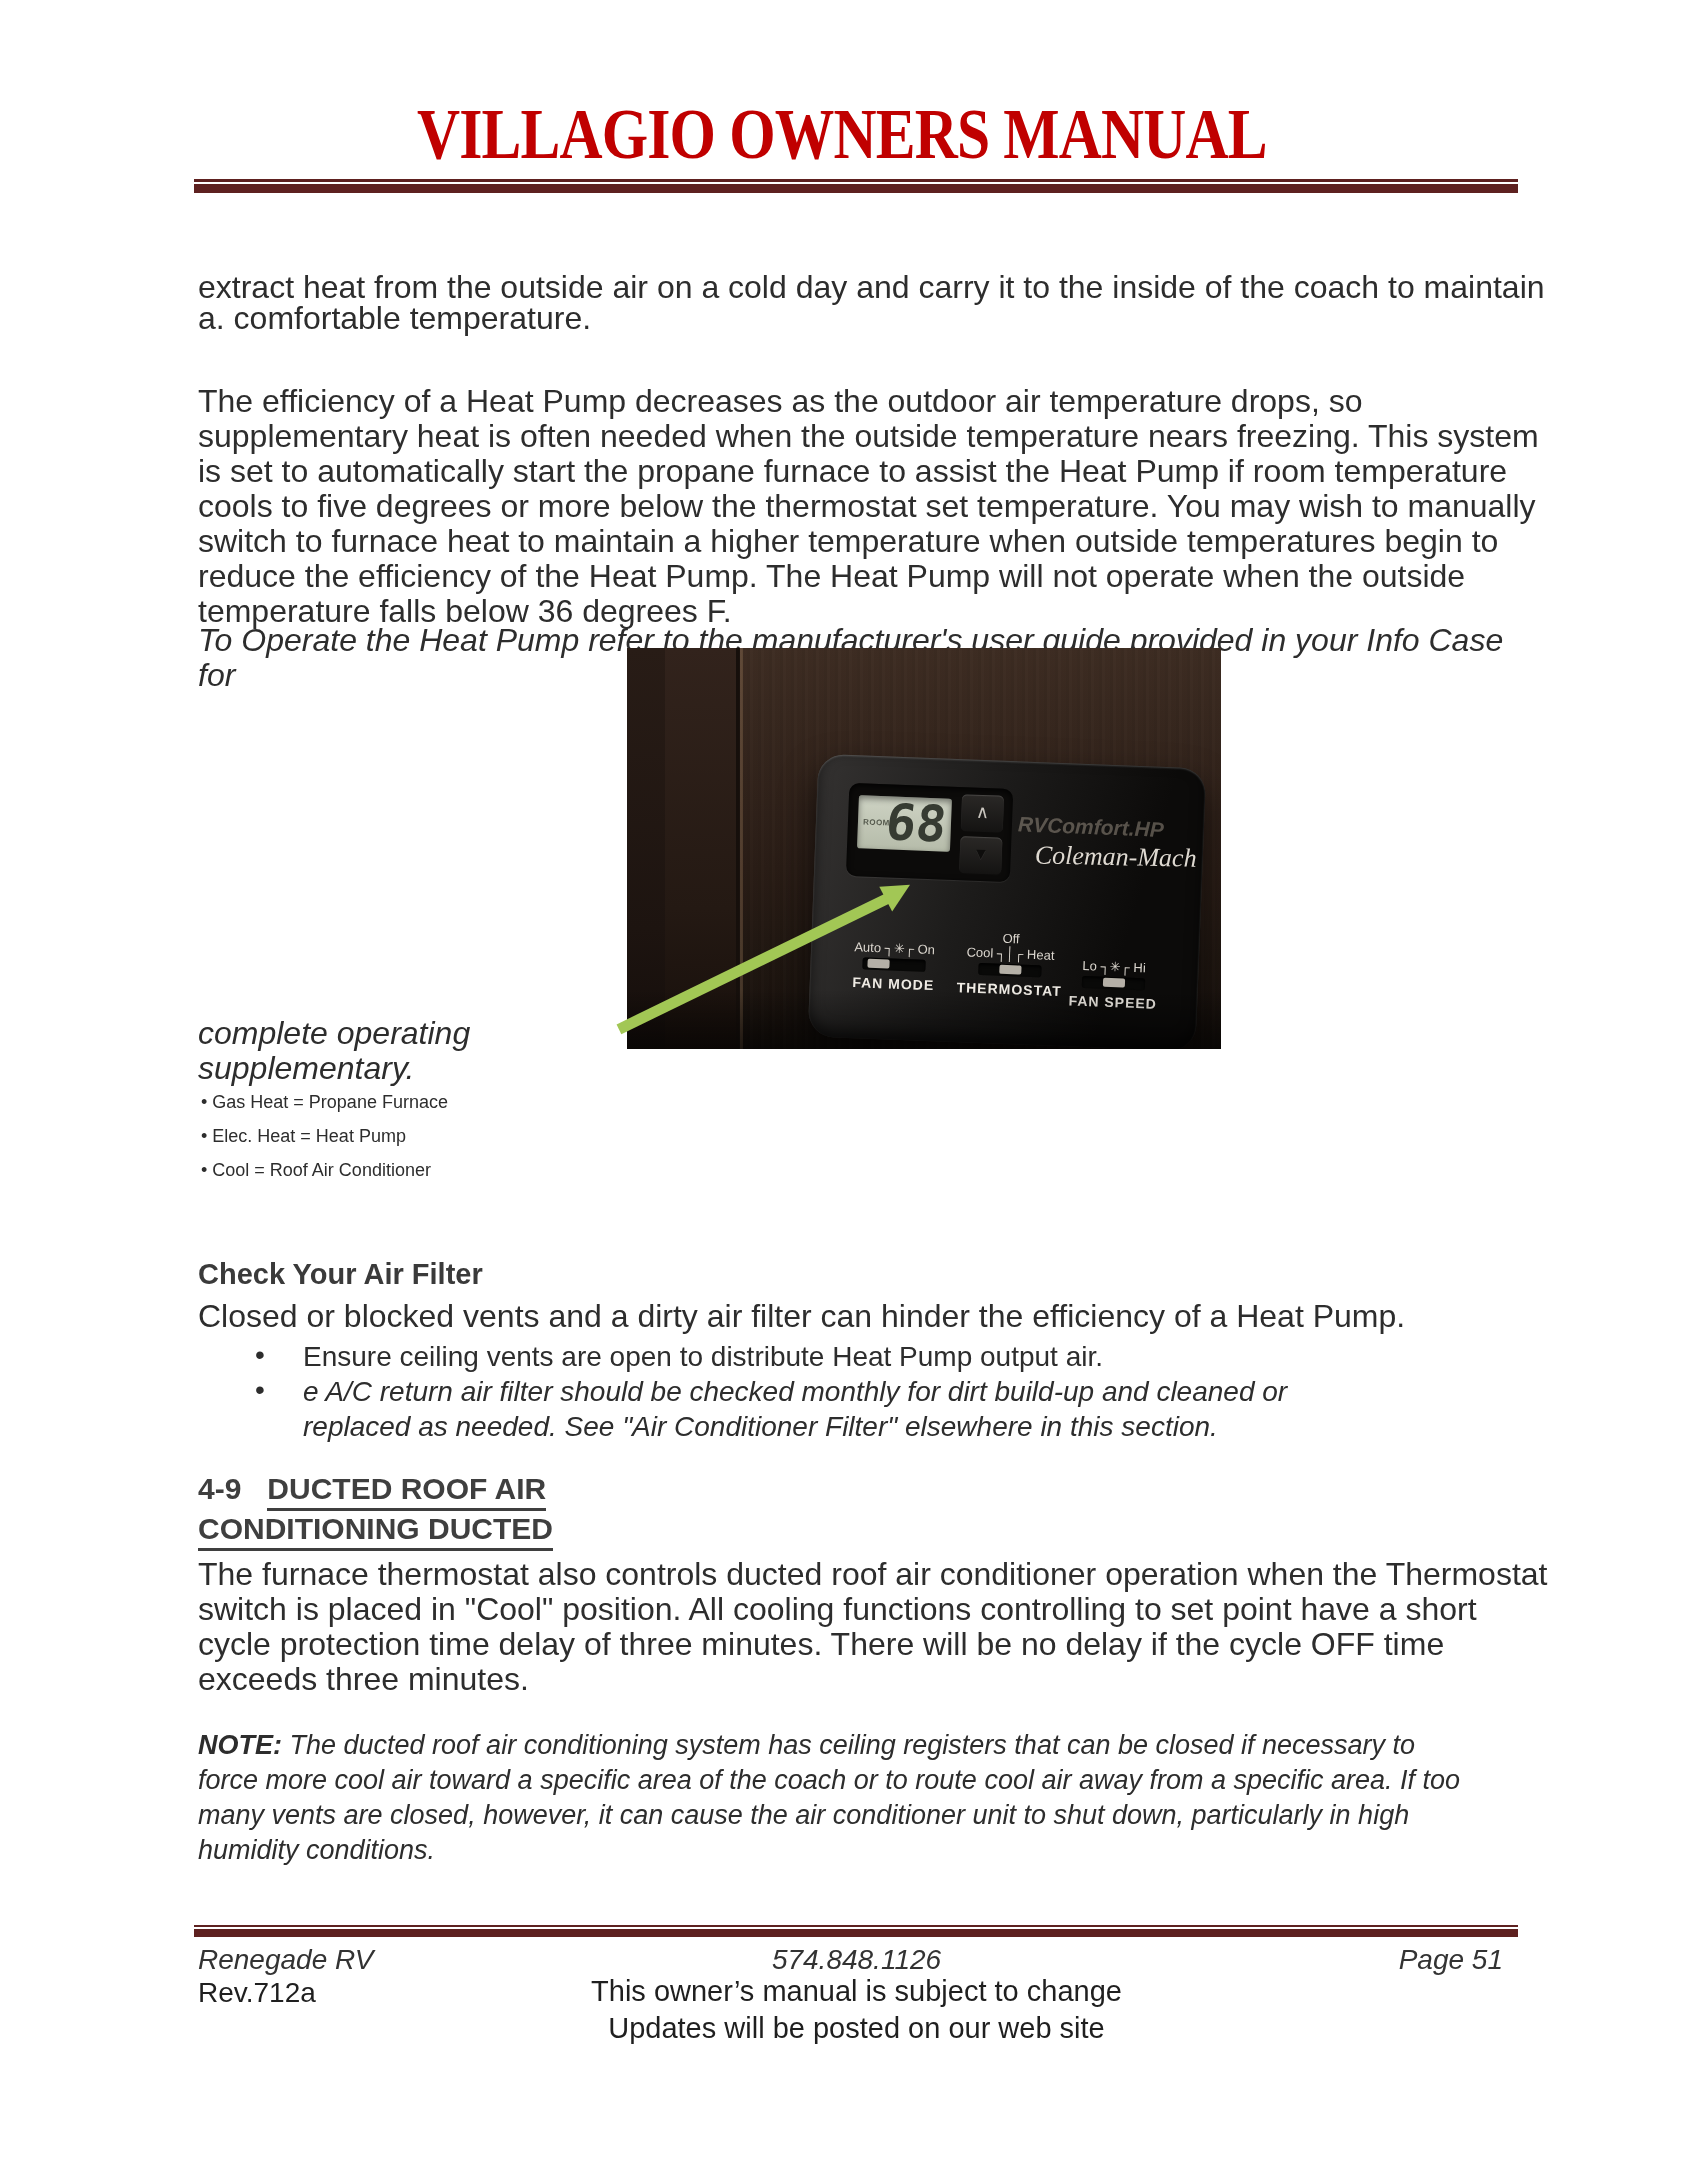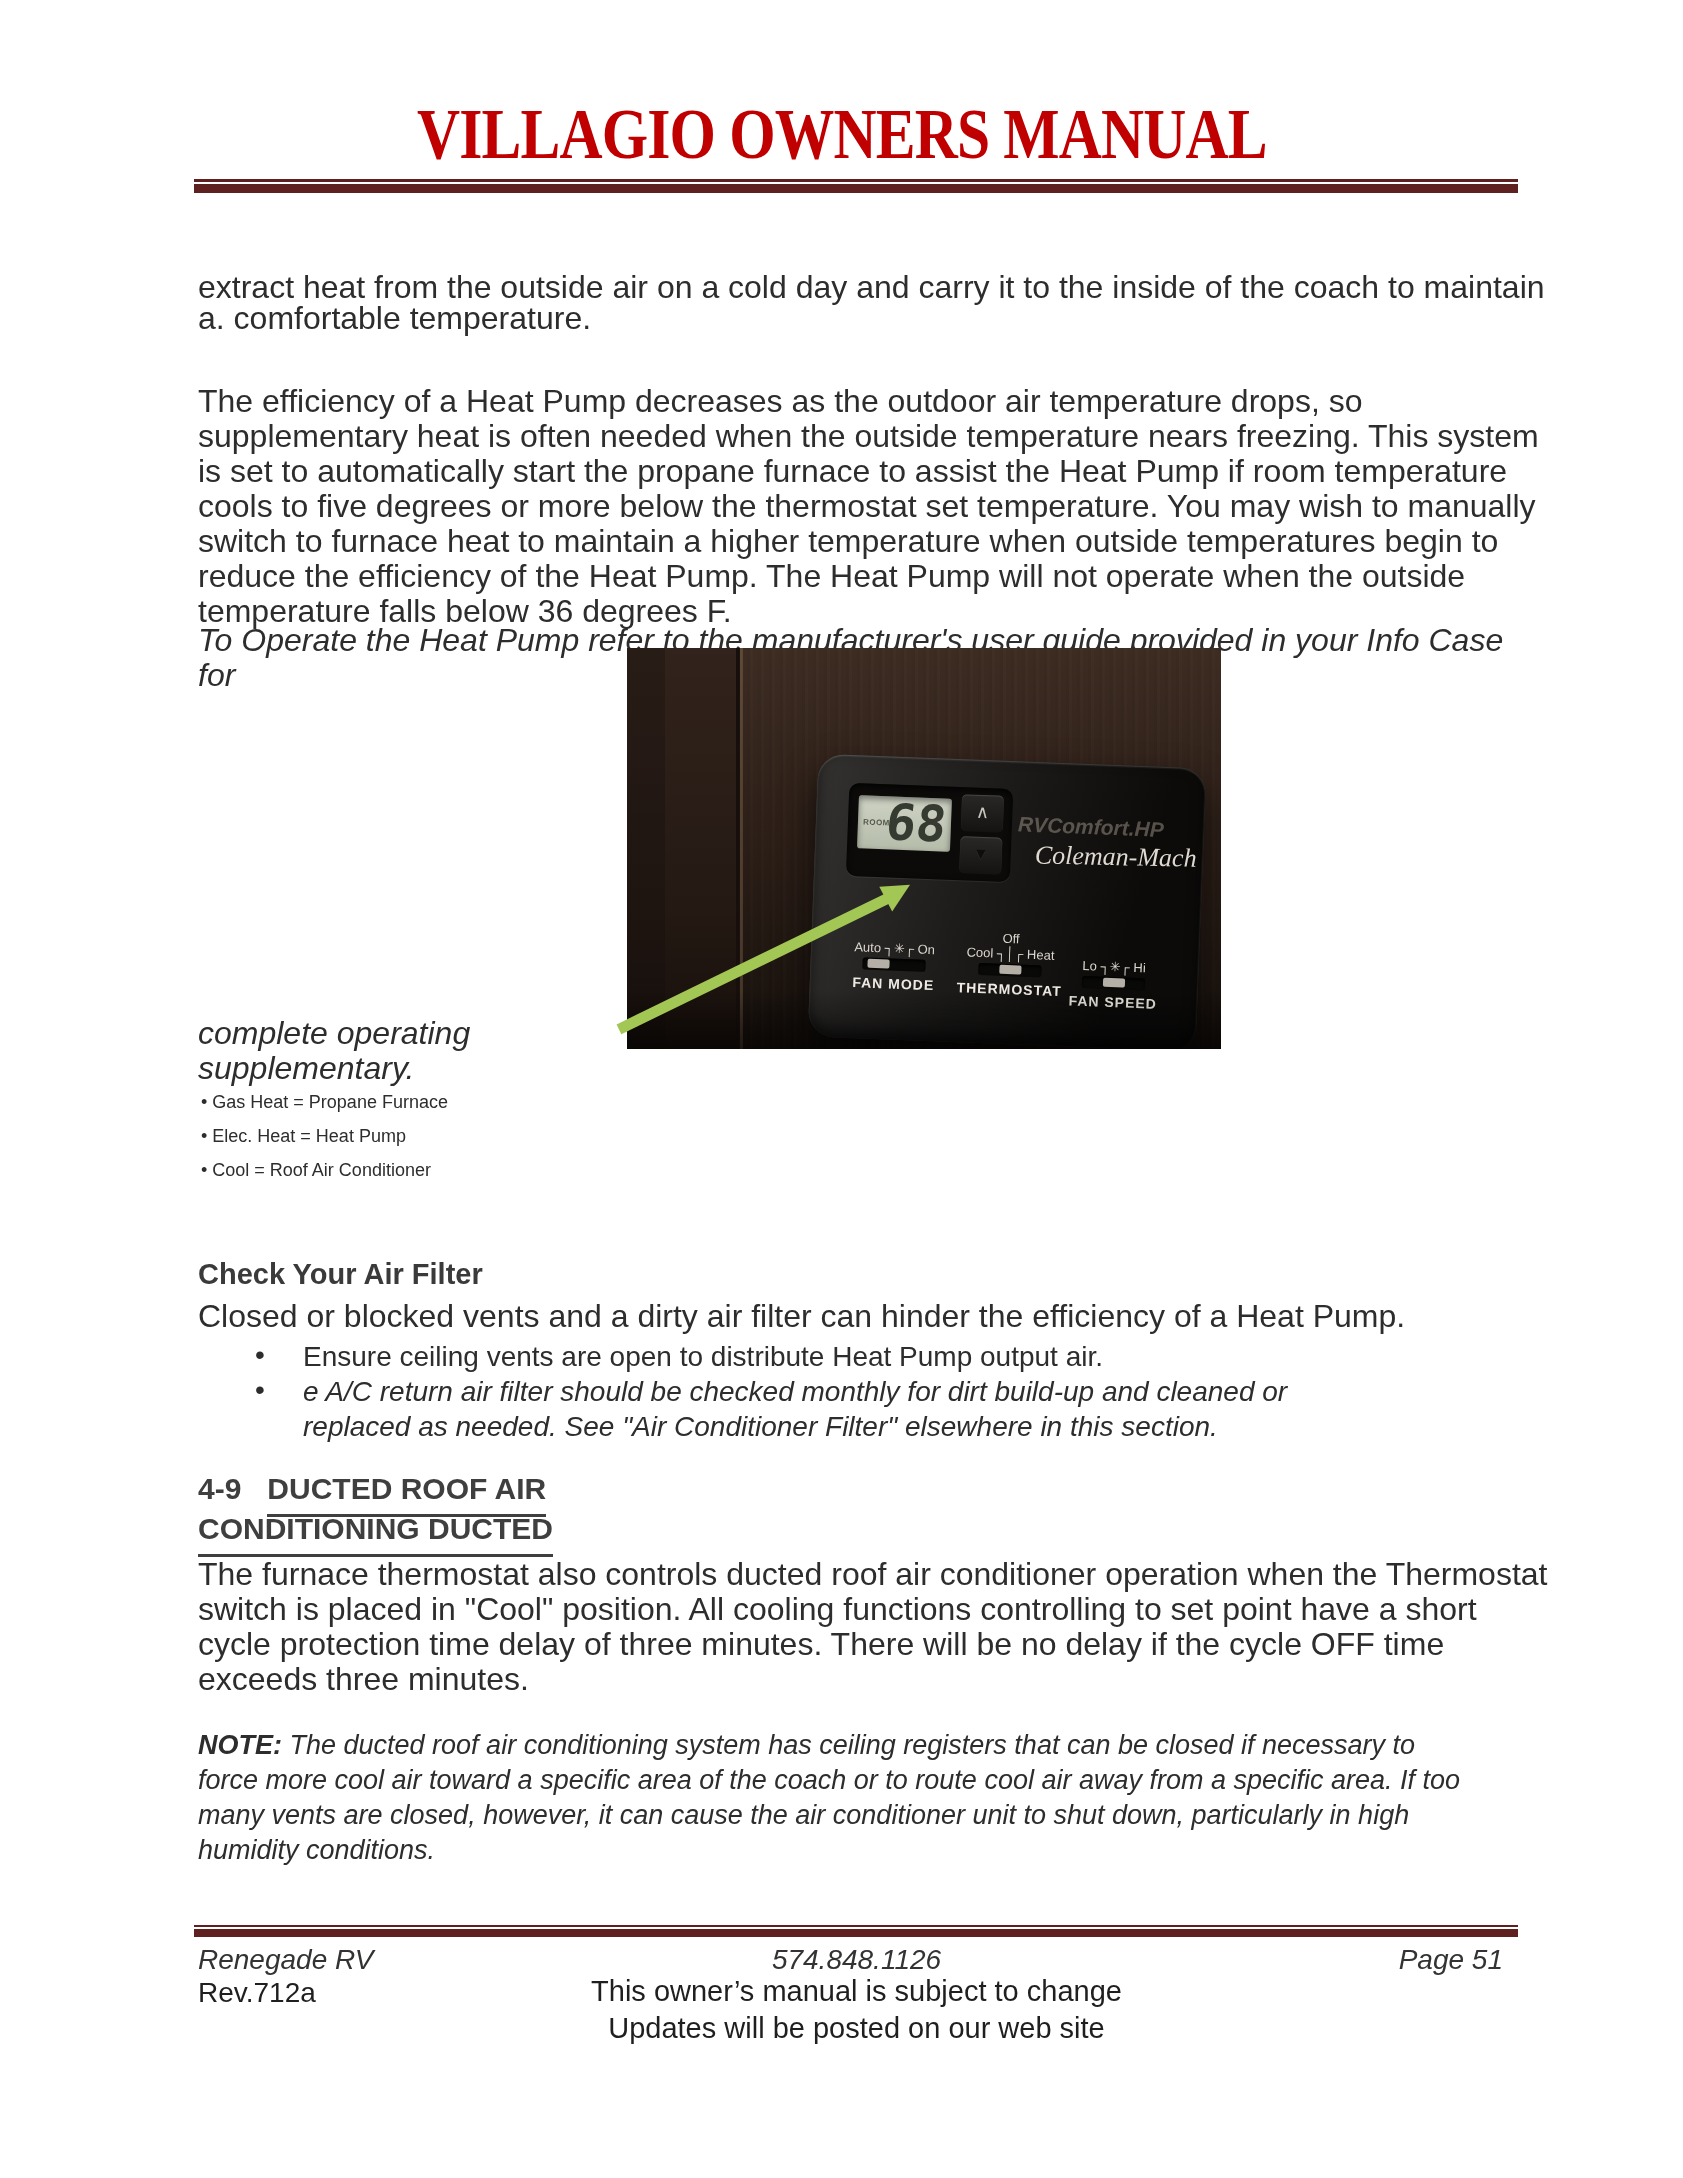--- a/index.html
+++ b/index.html
@@ -29,21 +29,21 @@
   .p-filter{top:1299px;}
   .bdot{position:absolute;left:255px;font-size:28px;color:#2d2d2d;}
   .bdotA{top:1339px;}
   .bdotB{top:1374px;}
   .btext{position:absolute;left:303px;width:1168px;font-size:28px;line-height:35px;white-space:pre-line;}
   .btextA{top:1339px;}
   .btextB{top:1374px;font-style:italic;}
   .h49{position:absolute;left:198px;font-weight:bold;font-size:30px;color:#3f3f3f;white-space:nowrap;}
   .h49a{top:1472px;}
   .h49b{top:1512px;}
-  .h49 .und{border-bottom:3px solid #3f3f3f;padding-bottom:9px;}
+  .h49 .und{border-bottom:3px solid #3f3f3f;padding-bottom:3px;}
   .h49 .num{margin-right:26px;}
   .p49{top:1557px;}
   .note{top:1728px;font-size:27px;font-style:italic;width:1356px;}
   .note b{font-weight:bold;}
 
   
   .photo{position:absolute;left:627px;top:648px;width:594px;height:401px;overflow:hidden;
          background:linear-gradient(180deg,#3e2d23 0%,#2a1d16 55%,#16100c 100%);z-index:1;}
   .wood-grain{position:absolute;left:109px;top:0;width:485px;height:401px;
       background:repeating-linear-gradient(90deg,rgba(0,0,0,0.10) 0 3px,rgba(255,255,255,0.02) 3px 6px,rgba(0,0,0,0.04) 6px 11px);

